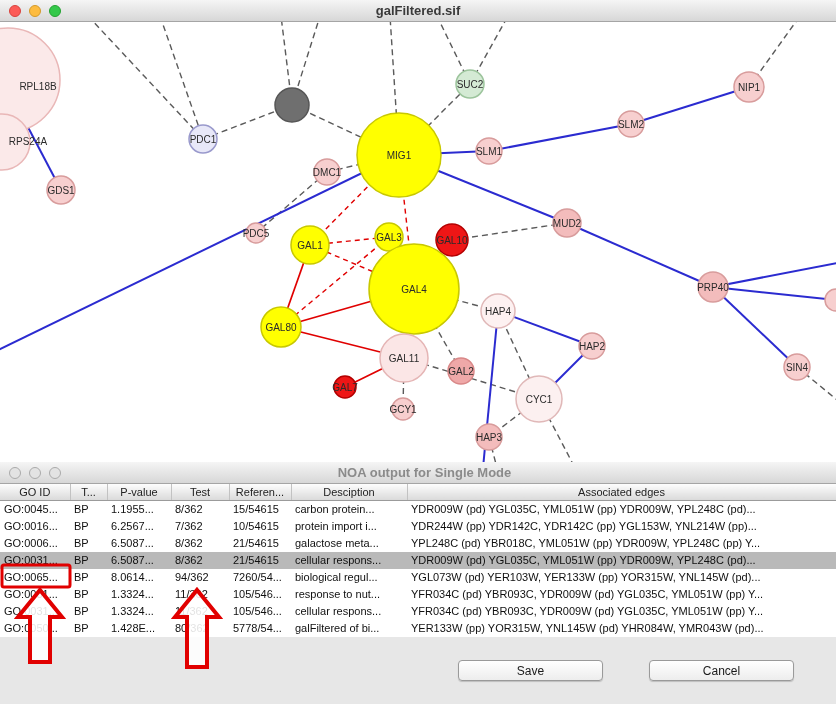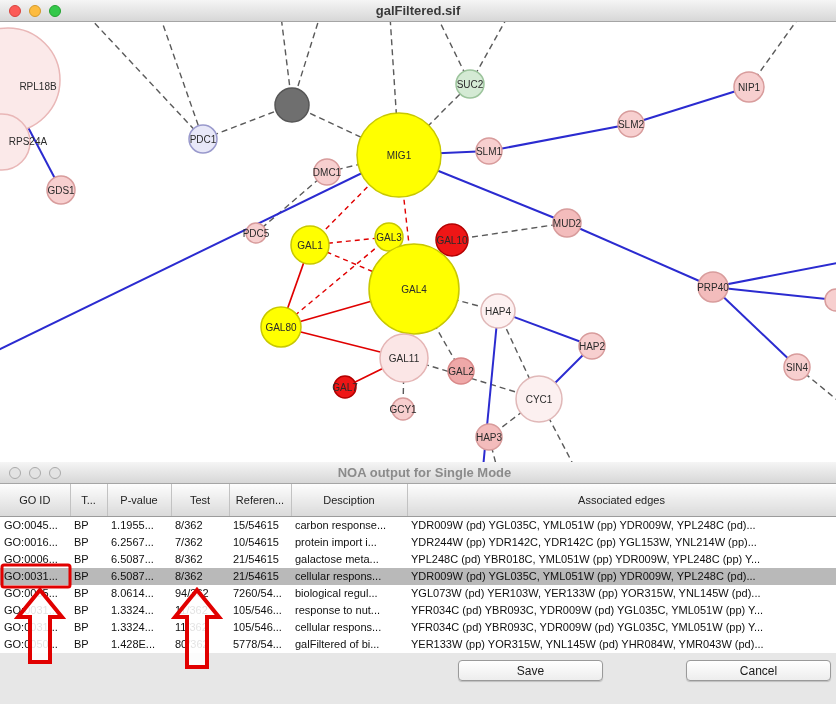--- a/index.html
+++ b/index.html
@@ -22,30 +22,30 @@
   
   svg.canvas{display:block;background:#ffffff;}
   .edge-blue{stroke:#2b2bd0;stroke-width:2;}
   .edge-dash{stroke:#5a5a5a;stroke-width:1.4;stroke-dasharray:6 4;}
   .edge-red{stroke:#e00000;stroke-width:1.7;}
   .edge-reddash{stroke:#e00000;stroke-width:1.4;stroke-dasharray:5 4;}
   .node-label{font-family:"Liberation Sans",sans-serif;font-size:10px;fill:#2b2b2b;text-anchor:middle;}
 
   
   table.results{position:absolute;top:22px;left:0;width:836px;border-collapse:collapse;table-layout:fixed;background:#fff;font-size:11px;}
-  table.results th{height:32px;background:linear-gradient(#fdfdfd,#dadada);border-right:1px solid #c2c2c2;border-bottom:1px solid #9b9b9b;font-weight:normal;color:#222;padding:0 2px;white-space:nowrap;overflow:hidden;font-size:11px;}
+  table.results th{height:16px;background:linear-gradient(#fdfdfd,#dadada);border-right:1px solid #c2c2c2;border-bottom:1px solid #9b9b9b;font-weight:normal;color:#222;padding:0 2px;white-space:nowrap;overflow:hidden;font-size:11px;}
   table.results td{height:17px;padding:0 4px;white-space:nowrap;overflow:hidden;color:#101010;line-height:17px;}
   table.results tr.selected td{background:#b9b9b9;}
 
   
   .mac-btn{position:absolute;top:198px;height:21px;width:145px;border:1px solid #9a9a9a;border-radius:4px;
     background:linear-gradient(#ffffff,#ededed);font-family:"Liberation Sans",sans-serif;font-size:12px;color:#1a1a1a;
     box-shadow:0 1px 1px rgba(0,0,0,0.18);cursor:pointer;}
   .mac-btn.save{left:458px;}
-  .mac-btn.cancel{left:686px;}
+  .mac-btn.cancel{left:649px;}
 
   
   svg.annotations{position:absolute;left:0;top:0;pointer-events:none;}
   .anno{stroke:#e10000;stroke-width:4;stroke-linejoin:miter;}
   .anno-box{stroke:#e10000;stroke-width:3;fill:none;}
   .anno-arrow{fill:rgba(255,255,255,0.88);}
 </style>
 </head>
 <body>
 
@@ -198,21 +198,21 @@
             <th>Associated edges</th>
           </tr>
       </thead>
       <tbody>
           <tr>
             <td>GO:0045...</td>
             <td>BP</td>
             <td>1.1955...</td>
             <td>8/362</td>
             <td>15/54615</td>
-            <td>carbon response...</td>
+            <td>carbon protein...</td>
             <td>YDR009W (pd) YGL035C, YML051W (pp) YDR009W, YPL248C (pd)...</td>
           </tr>
           <tr>
             <td>GO:0016...</td>
             <td>BP</td>
             <td>6.2567...</td>
             <td>7/362</td>
             <td>10/54615</td>
             <td>protein import i...</td>
             <td>YDR244W (pp) YDR142C, YDR142C (pp) YGL153W, YNL214W (pp)...</td>

